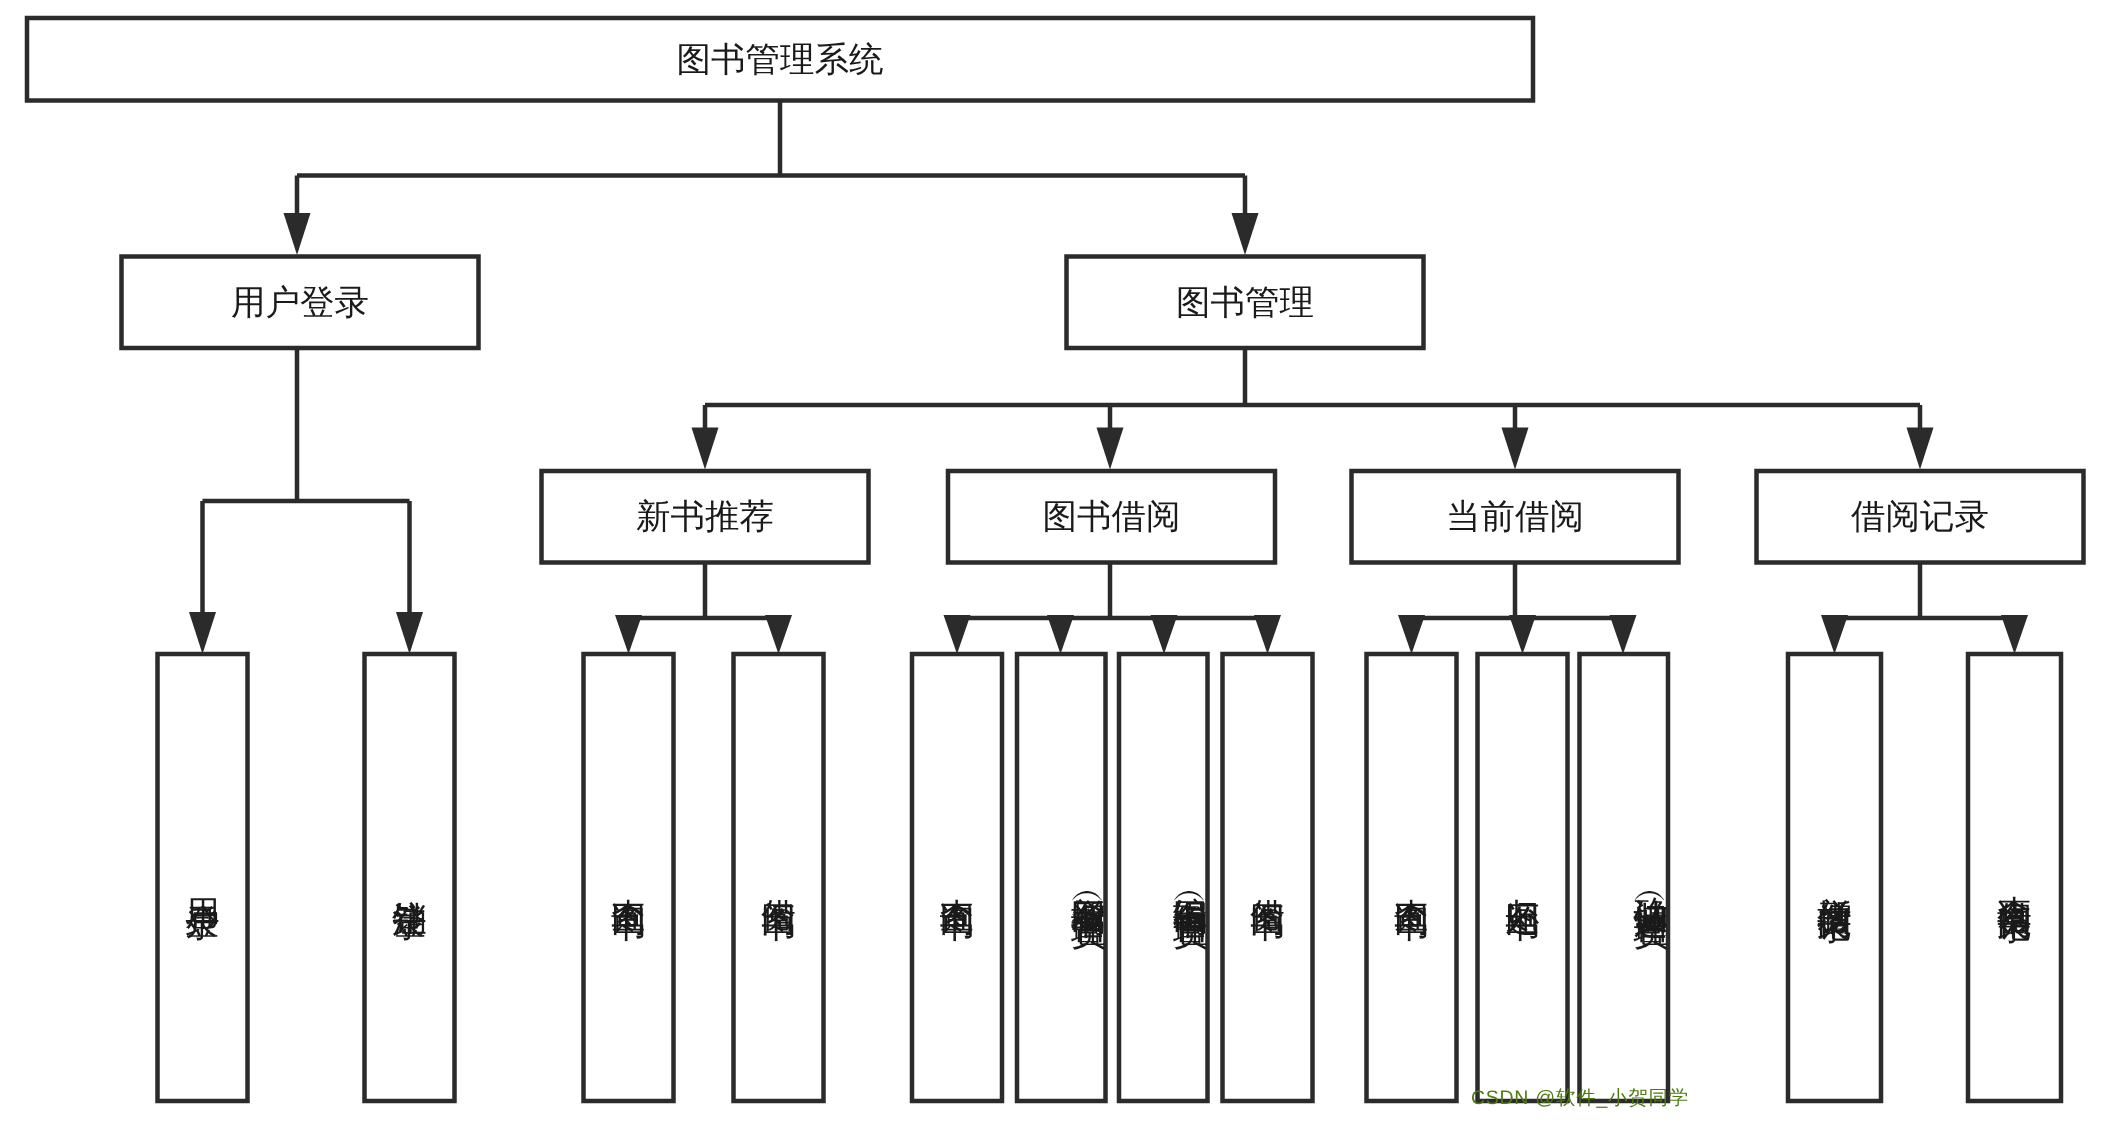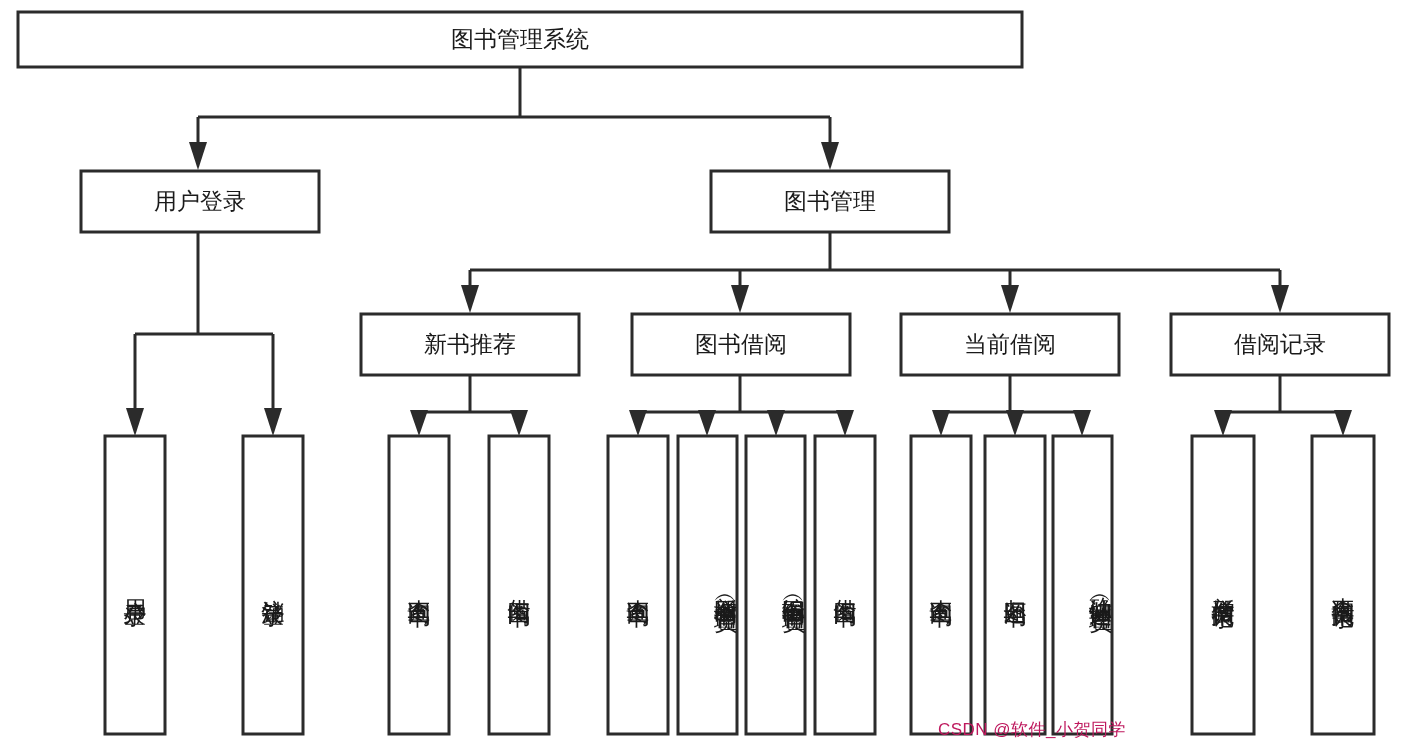--- a/index.html
+++ b/index.html
@@ -58,22 +58,22 @@
     line-height: 1;
     white-space: nowrap;
     text-align: left;
     pointer-events: none;
   }
   .watermark {
     position: absolute;
     right: 8px;
     bottom: 6px;
     font-family: "Liberation Sans", "DejaVu Sans", sans-serif;
-    font-size: 17px;
-    color: #be185d;
+    font-size: 13px;
+    color: #4d7c0f;
     letter-spacing: 0.5px;
     white-space: nowrap;
   }
 </style>
 </head>
 <body>
 
 <div id="diagram-root">
 
   <svg class="canvas" viewBox="0 0 1405 747">

